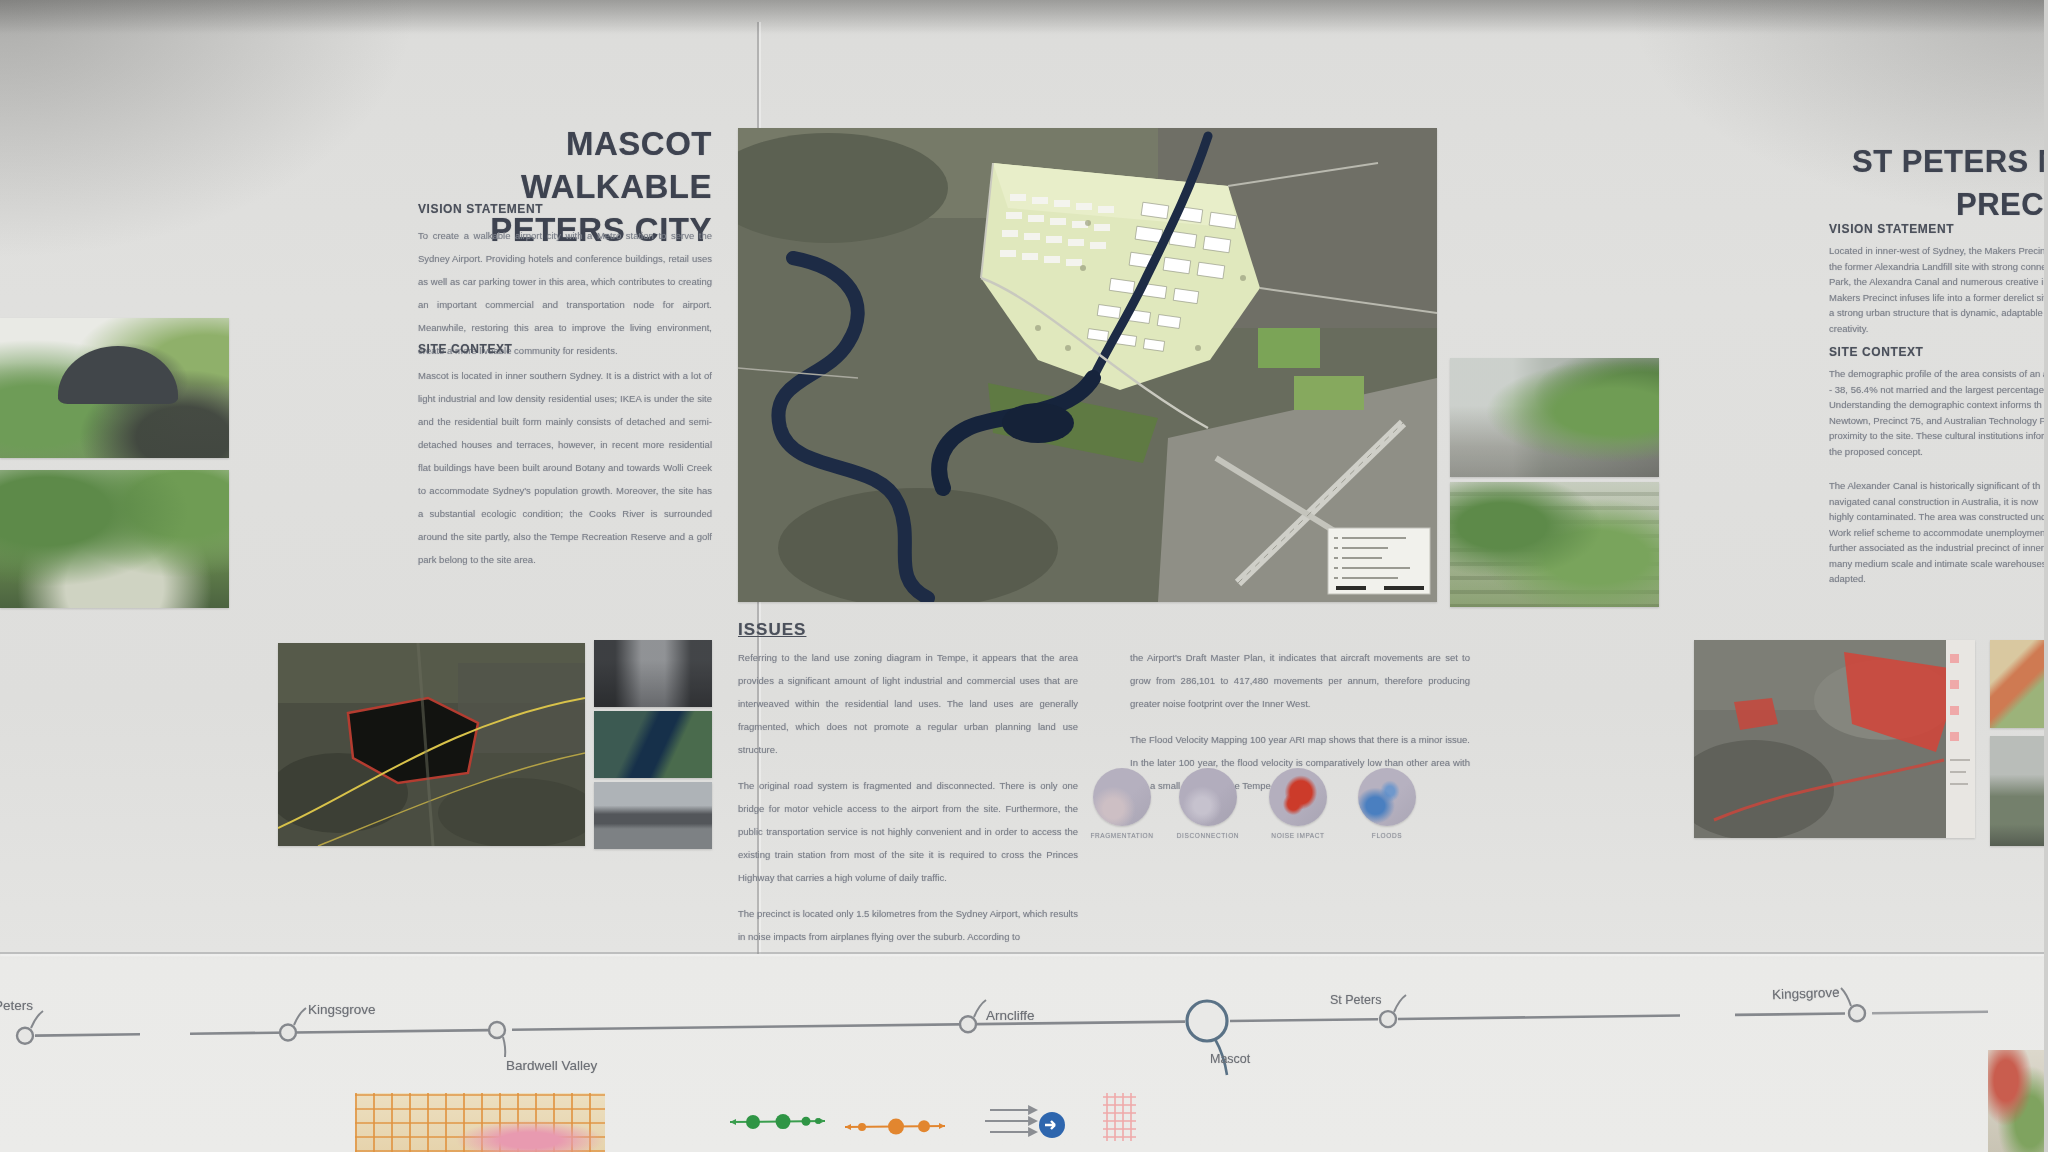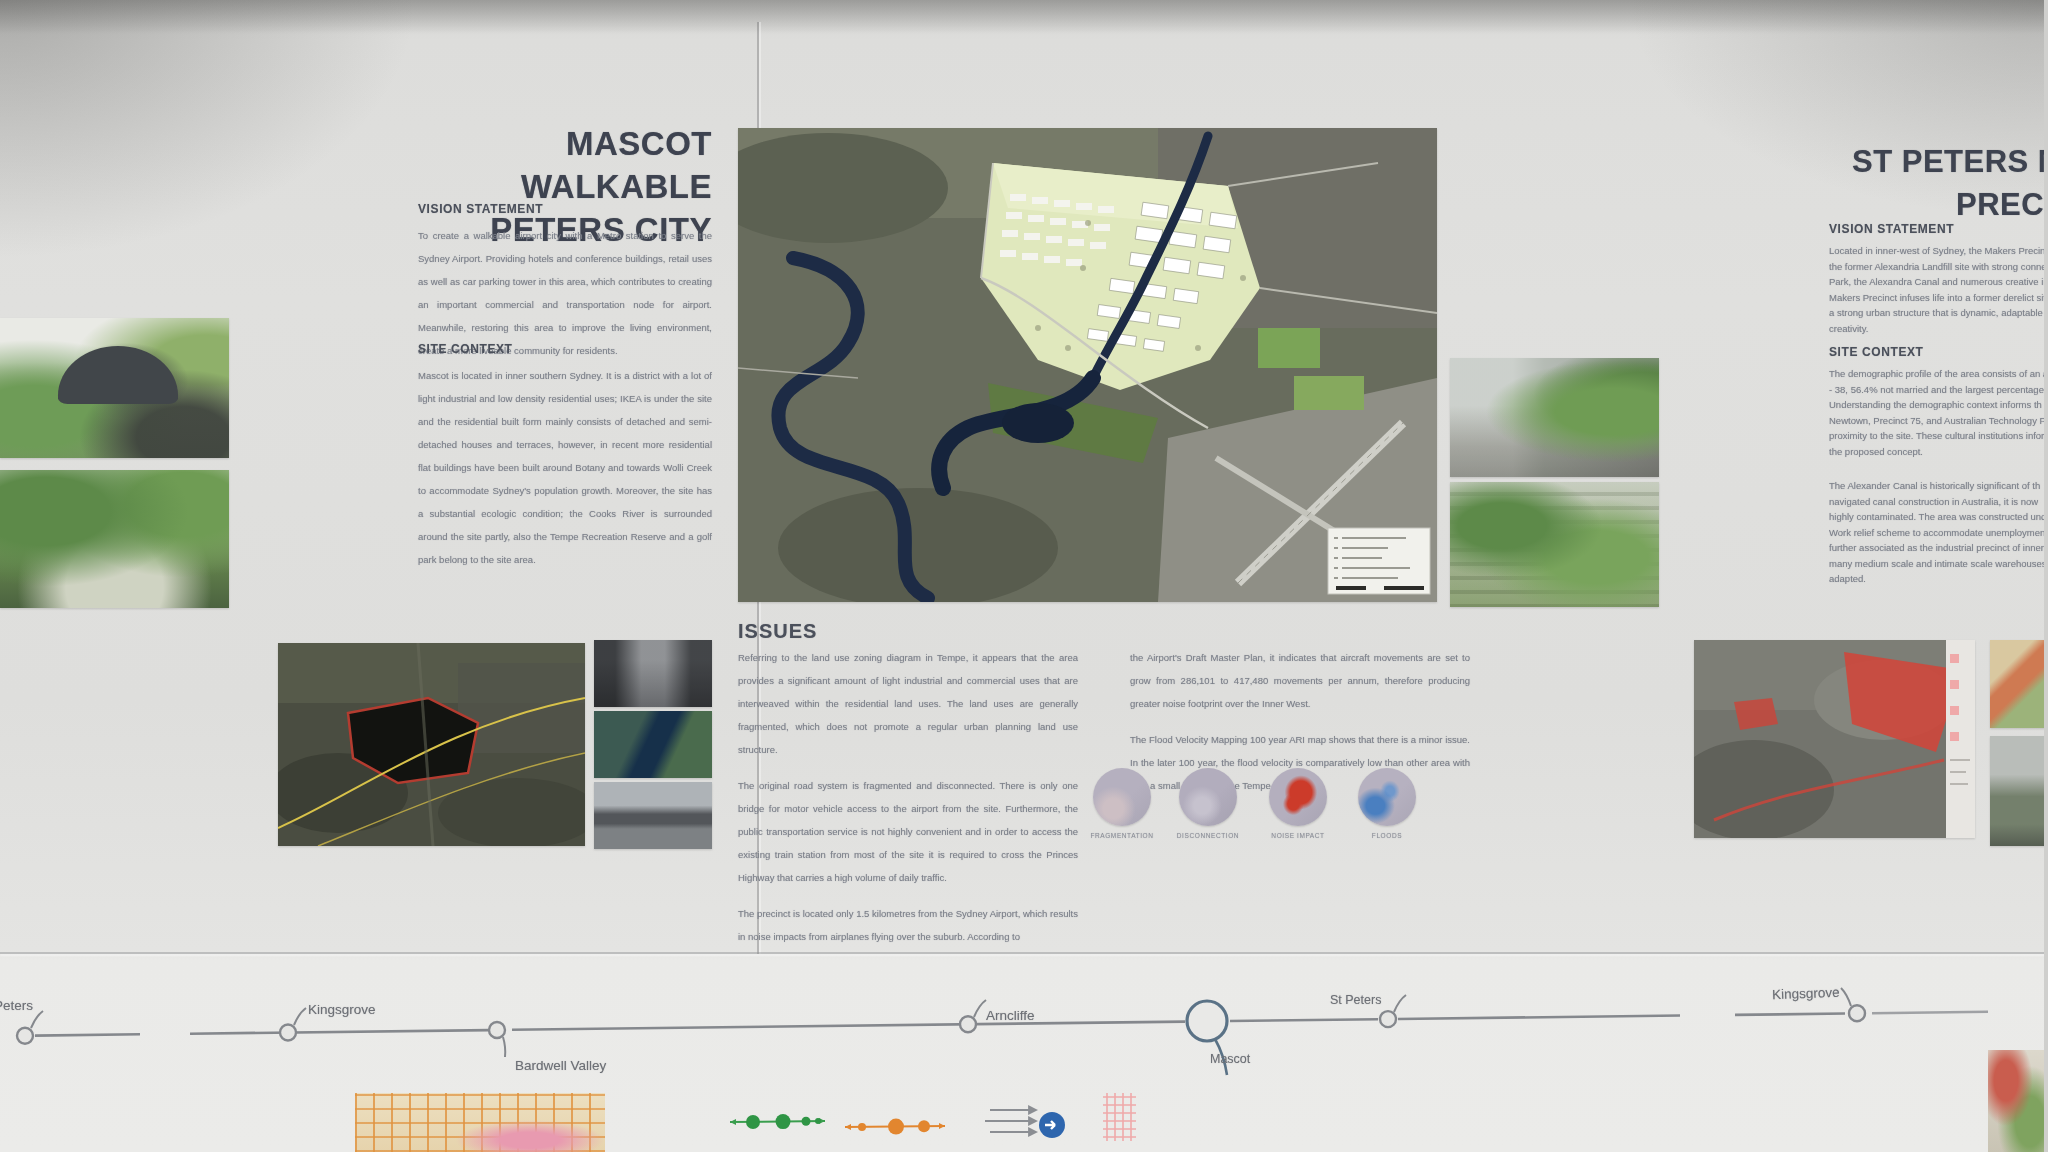--- a/index.html
+++ b/index.html
@@ -12,21 +12,21 @@
   .shade-tl{left:0;top:0;width:420px;height:260px;background:radial-gradient(ellipse at 0 0,rgba(90,90,88,.38),rgba(90,90,88,0) 70%);}
   .shade-tr{right:0;top:0;width:420px;height:220px;background:radial-gradient(ellipse at 100% 0,rgba(95,95,93,.30),rgba(95,95,93,0) 70%);}
   .seam-v{left:757px;top:22px;width:2px;height:932px;background:rgba(96,98,100,.35);box-shadow:2px 0 0 rgba(255,255,255,.35);}
   .seam-h{left:0;top:952px;width:2048px;height:2px;background:rgba(140,142,144,.45);box-shadow:0 2px 2px rgba(255,255,255,.5);}
   
   .big-title{color:#3e4350;font-weight:bold;font-size:33px;line-height:43px;letter-spacing:.5px;text-align:right;text-shadow:0 0 1px rgba(62,67,80,.5);}
   .h-sec{color:#4b505b;font-weight:bold;font-size:12px;letter-spacing:.6px;text-shadow:0 0 1px rgba(75,80,91,.4);}
   .body-txt{font-size:9.5px;line-height:23px;text-align:justify;color:#7c808a;text-shadow:0 0 1px rgba(124,128,138,.55);}
   .body-txt p{margin:0 0 13px 0;}
   .clip-line{white-space:nowrap;overflow:hidden;font-size:9.5px;line-height:15.5px;color:#7c808a;text-shadow:0 0 1px rgba(124,128,138,.55);}
-  .issues-title{color:#4b505b;font-weight:bold;font-size:20px;letter-spacing:1px;text-shadow:0 0 1px rgba(75,80,91,.4);}
+  .issues-title{color:#4b505b;font-weight:bold;font-size:17px;letter-spacing:1px;text-shadow:0 0 1px rgba(75,80,91,.4);text-decoration:underline;}
   
   .ph{box-shadow:0 1px 2px rgba(0,0,0,.15);}
   .circle-diag{border-radius:50%;overflow:hidden;}
   .diag-label{font-size:6.5px;letter-spacing:.6px;color:#8e919a;text-align:center;text-shadow:0 0 1px rgba(142,145,154,.6);}
   .rail-label{font-size:13.5px;color:#6d7076;text-shadow:0 0 1px rgba(109,112,118,.5);}
   .rail-label.sm{font-size:12.5px;}
 </style>
 </head>
 <body>
 
@@ -312,21 +312,21 @@
       <path d="M294,53 q5,-12 12,-17"></path>
       <path d="M503,65 q3,10 2,20"></path>
       <path d="M974,45 q5,-12 12,-17"></path>
       <path d="M1394,40 q5,-12 12,-17"></path>
       <path d="M1851,34 q-4,-12 -10,-18"></path>
       <path d="M1215,67 q9,16 12,36" stroke="#5a7286" stroke-width="2.6"></path>
     </g>
   </svg>
   <div class="abs rail-label" style="left:-6px;top:998px;">Peters</div>
   <div class="abs rail-label" style="left:308px;top:1002px;">Kingsgrove</div>
-  <div class="abs rail-label" style="left:506px;top:1058px;margin-left:9px;">Bardwell Valley</div>
+  <div class="abs rail-label" style="left:506px;top:1058px;">Bardwell Valley</div>
   <div class="abs rail-label" style="left:986px;top:1008px;">Arncliffe</div>
   <div class="abs rail-label sm" style="left:1163px;top:1052px;margin-left:47px;">Mascot</div>
   <div class="abs rail-label sm" style="left:1330px;top:993px;">St Peters</div>
   <div class="abs rail-label" style="left:1772px;top:986px;transform:rotate(-2deg);">Kingsgrove</div>
 
   <svg class="abs" style="left:700px;top:1085px;" width="460" height="67" viewBox="0 0 460 67">
 
     <g>
       <line x1="30" y1="37" x2="125" y2="36" stroke="#3a9e4e" stroke-width="2"></line>
       <path d="M30,37 l6,-3 v6 z" fill="#3a9e4e"></path>

